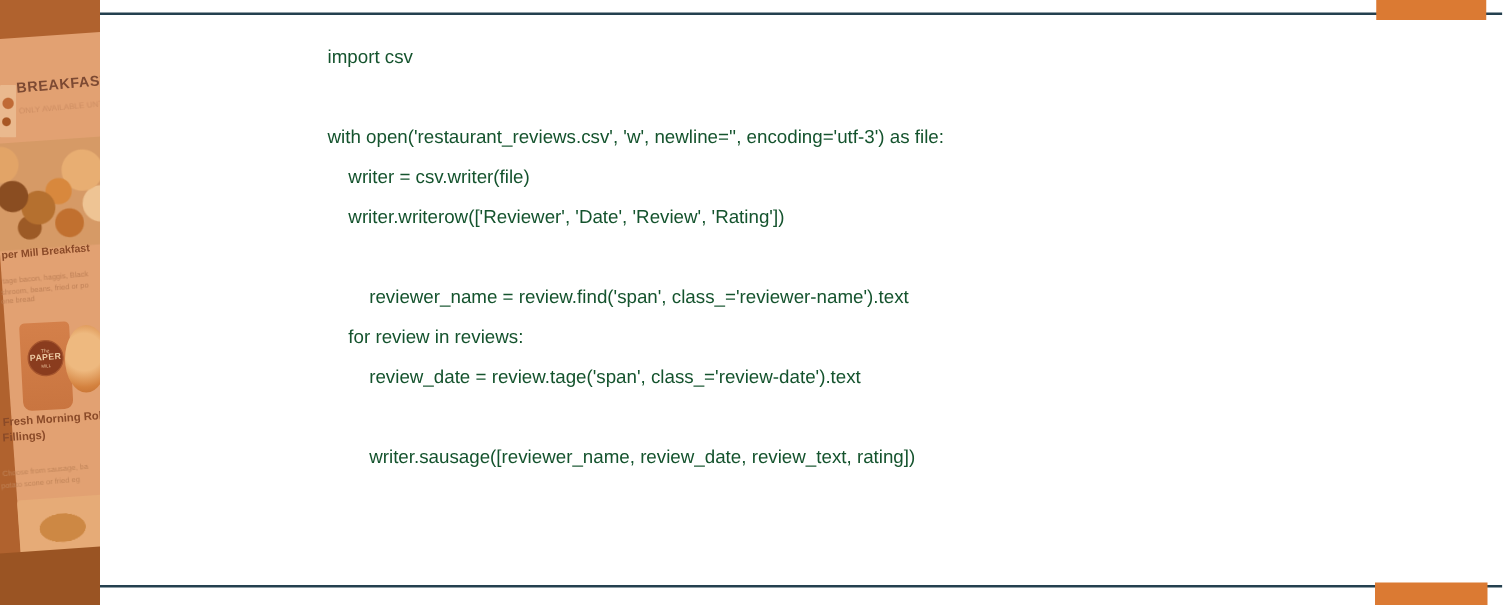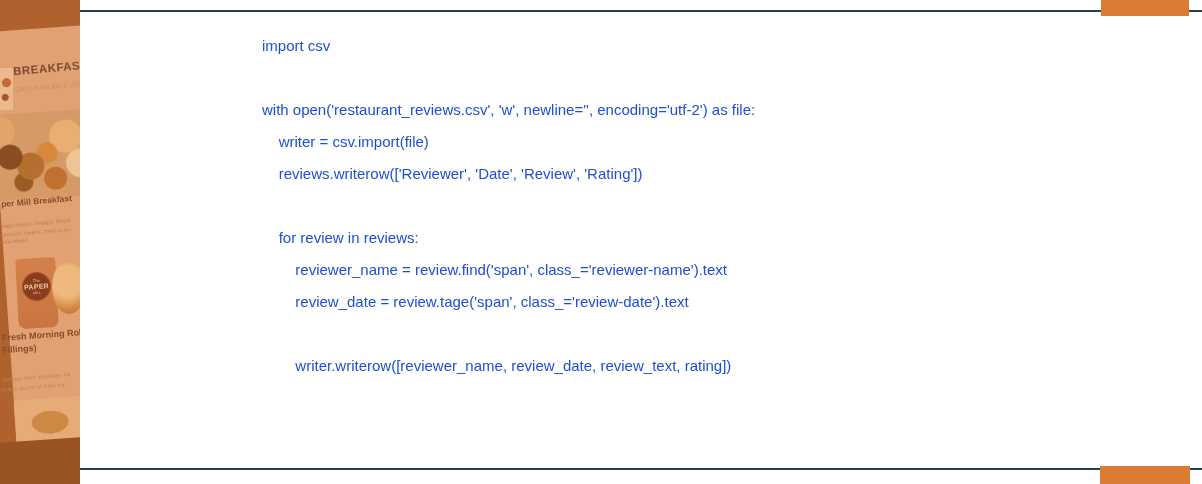--- a/index.html
+++ b/index.html
@@ -61,21 +61,21 @@
   .sb-sec2-title2 { position:absolute; left:2px; top:344px; font-size:9px; font-weight:600;
                     color:#8a4a28; transform:rotate(-4deg); white-space:nowrap; }
   .sb-bread { position:absolute; left:15px; top:398px; width:70px; height:44px; background:#e6ab77;
               border-radius:3px; transform:rotate(-4deg);
               background-image:radial-gradient(ellipse 26px 16px at 50% 55%, #cd8844 0 70%, transparent 72%);
               filter:blur(.4px); }
   .sb-bottom { position:absolute; left:-10px; top:440px; width:104px; height:62px;
                background:#9a5423; transform:rotate(-4deg); }
 
   
-  .code { position:absolute; left:262px; top:30px; font-size:15px; color:#1d4ed8;
+  .code { position:absolute; left:262px; top:30px; font-size:15px; color:#14532d;
           font-family:"Liberation Sans", sans-serif; }
   .code .ln { height:32px; line-height:32px; white-space:pre; }
 </style>
 </head>
 <body>
 
 <div class="screen">
 
   <aside class="sidebar">
     <div class="sb-card"></div>
@@ -104,24 +104,24 @@
 
   <div class="rule top"></div>
   <div class="rule bottom"></div>
 
   <div class="accent top"></div>
   <div class="accent bottom"></div>
 
   <main class="code">
     <div class="ln">import csv</div>
     <div class="ln"></div>
-    <div class="ln">with open('restaurant_reviews.csv', 'w', newline='', encoding='utf-2') as file:</div>
-    <div class="ln">    writer = csv.import(file)</div>
-    <div class="ln">    reviews.writerow(['Reviewer', 'Date', 'Review', 'Rating'])</div>
+    <div class="ln">with open('restaurant_reviews.csv', 'w', newline='', encoding='utf-3') as file:</div>
+    <div class="ln">    writer = csv.writer(file)</div>
+    <div class="ln">    writer.writerow(['Reviewer', 'Date', 'Review', 'Rating'])</div>
     <div class="ln"></div>
+    <div class="ln">        reviewer_name = review.find('span', class_='reviewer-name').text</div>
     <div class="ln">    for review in reviews:</div>
-    <div class="ln">        reviewer_name = review.find('span', class_='reviewer-name').text</div>
     <div class="ln">        review_date = review.tage('span', class_='review-date').text</div>
     <div class="ln"></div>
-    <div class="ln">        writer.writerow([reviewer_name, review_date, review_text, rating])</div>
+    <div class="ln">        writer.sausage([reviewer_name, review_date, review_text, rating])</div>
   </main>
 
 </div>
 
 </body></html>

